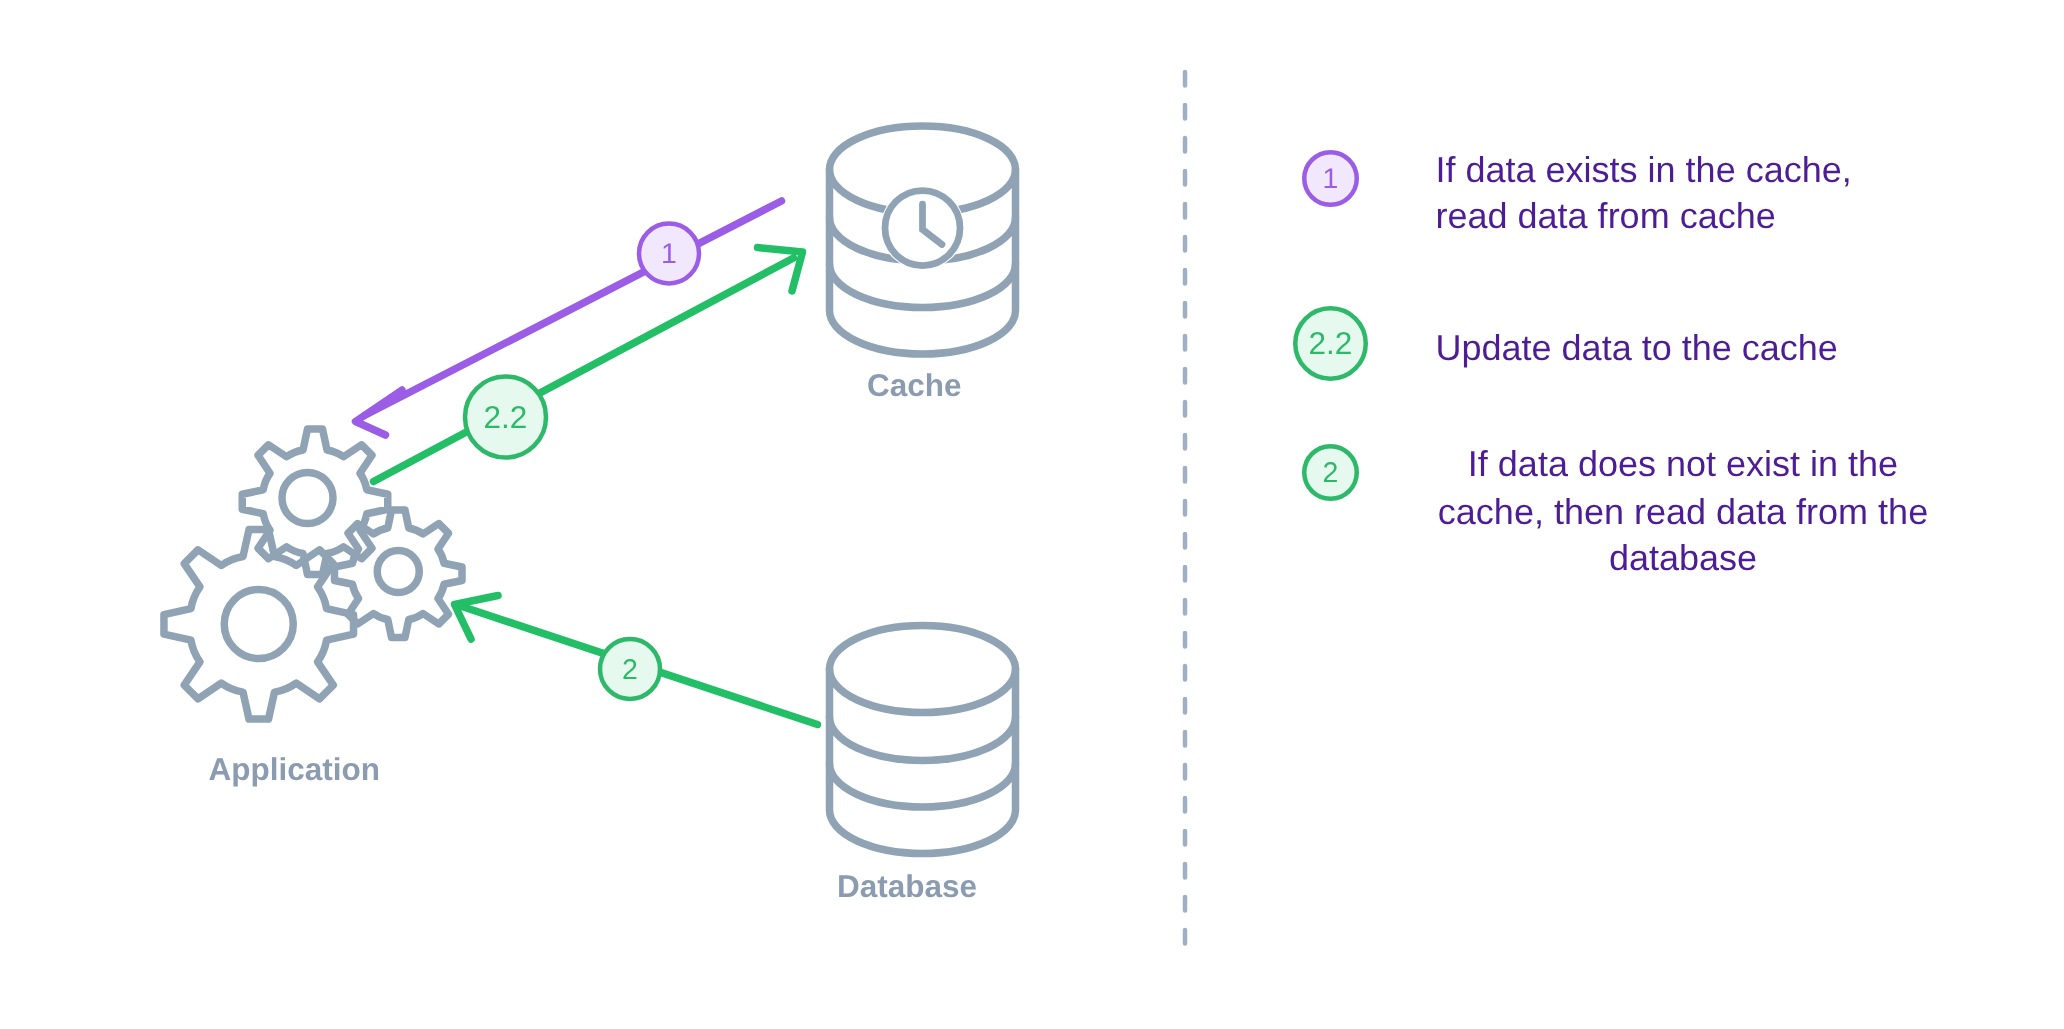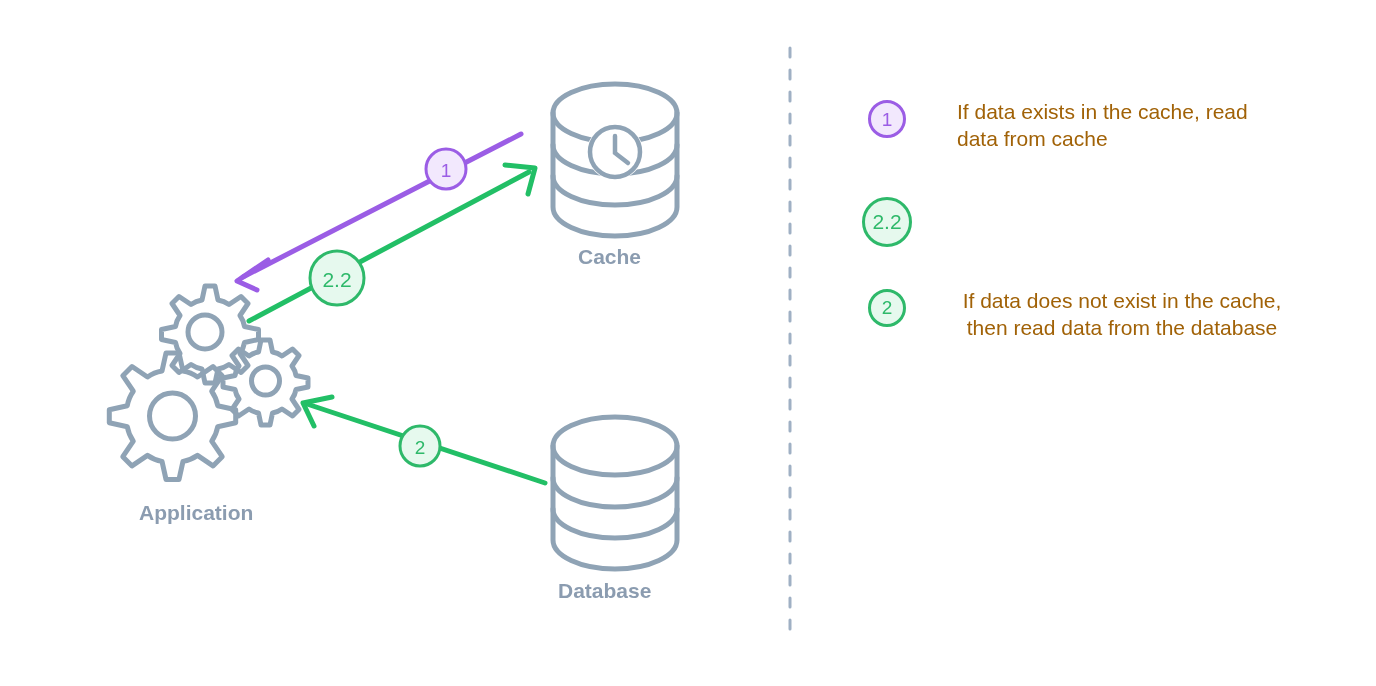--- a/index.html
+++ b/index.html
@@ -89,23 +89,23 @@
   .legend-badge.b-2 {
     width: 38px; height: 38px;
     border: 3px solid #2eb96a;
     background: #e6f9ee;
     color: #2eb96a;
     font-size: 19px;
     margin-top: 2px;
   }
   .legend-text {
     font-family: "Liberation Sans", "DejaVu Sans", sans-serif;
-    font-size: 21px;
+    font-size: 24px;
     line-height: 1.3;
-    color: #a16207;
+    color: #4c1d95;
     font-weight: 500;
   }
   .legend-row.r1 .legend-text { margin-left: 51px; width: 330px; }
   .legend-row.r1 { margin-bottom: 46px; }
   .legend-row.r2 .legend-text { margin-left: 45px; margin-top: 11px; }
   .legend-row.r2 { margin-bottom: 40px; }
   .legend-row.r3 .legend-text { margin-left: 51px; width: 330px; text-align: center; }
 </style>
 </head>
 <body>
@@ -184,20 +184,21 @@
 
   <div id="legend">
 
     <div class="legend-row r1">
       <div class="legend-badge b-1">1</div>
       <div class="legend-text">If data exists in the cache, read data from cache</div>
     </div>
 
     <div class="legend-row r2">
       <div class="legend-badge b-22">2.2</div>
+      <div class="legend-text">Update data to the cache</div>
     </div>
 
     <div class="legend-row r3">
       <div class="legend-badge b-2">2</div>
       <div class="legend-text">If data does not exist in the cache, then read data from the database</div>
     </div>
 
   </div>
 
 </div>

